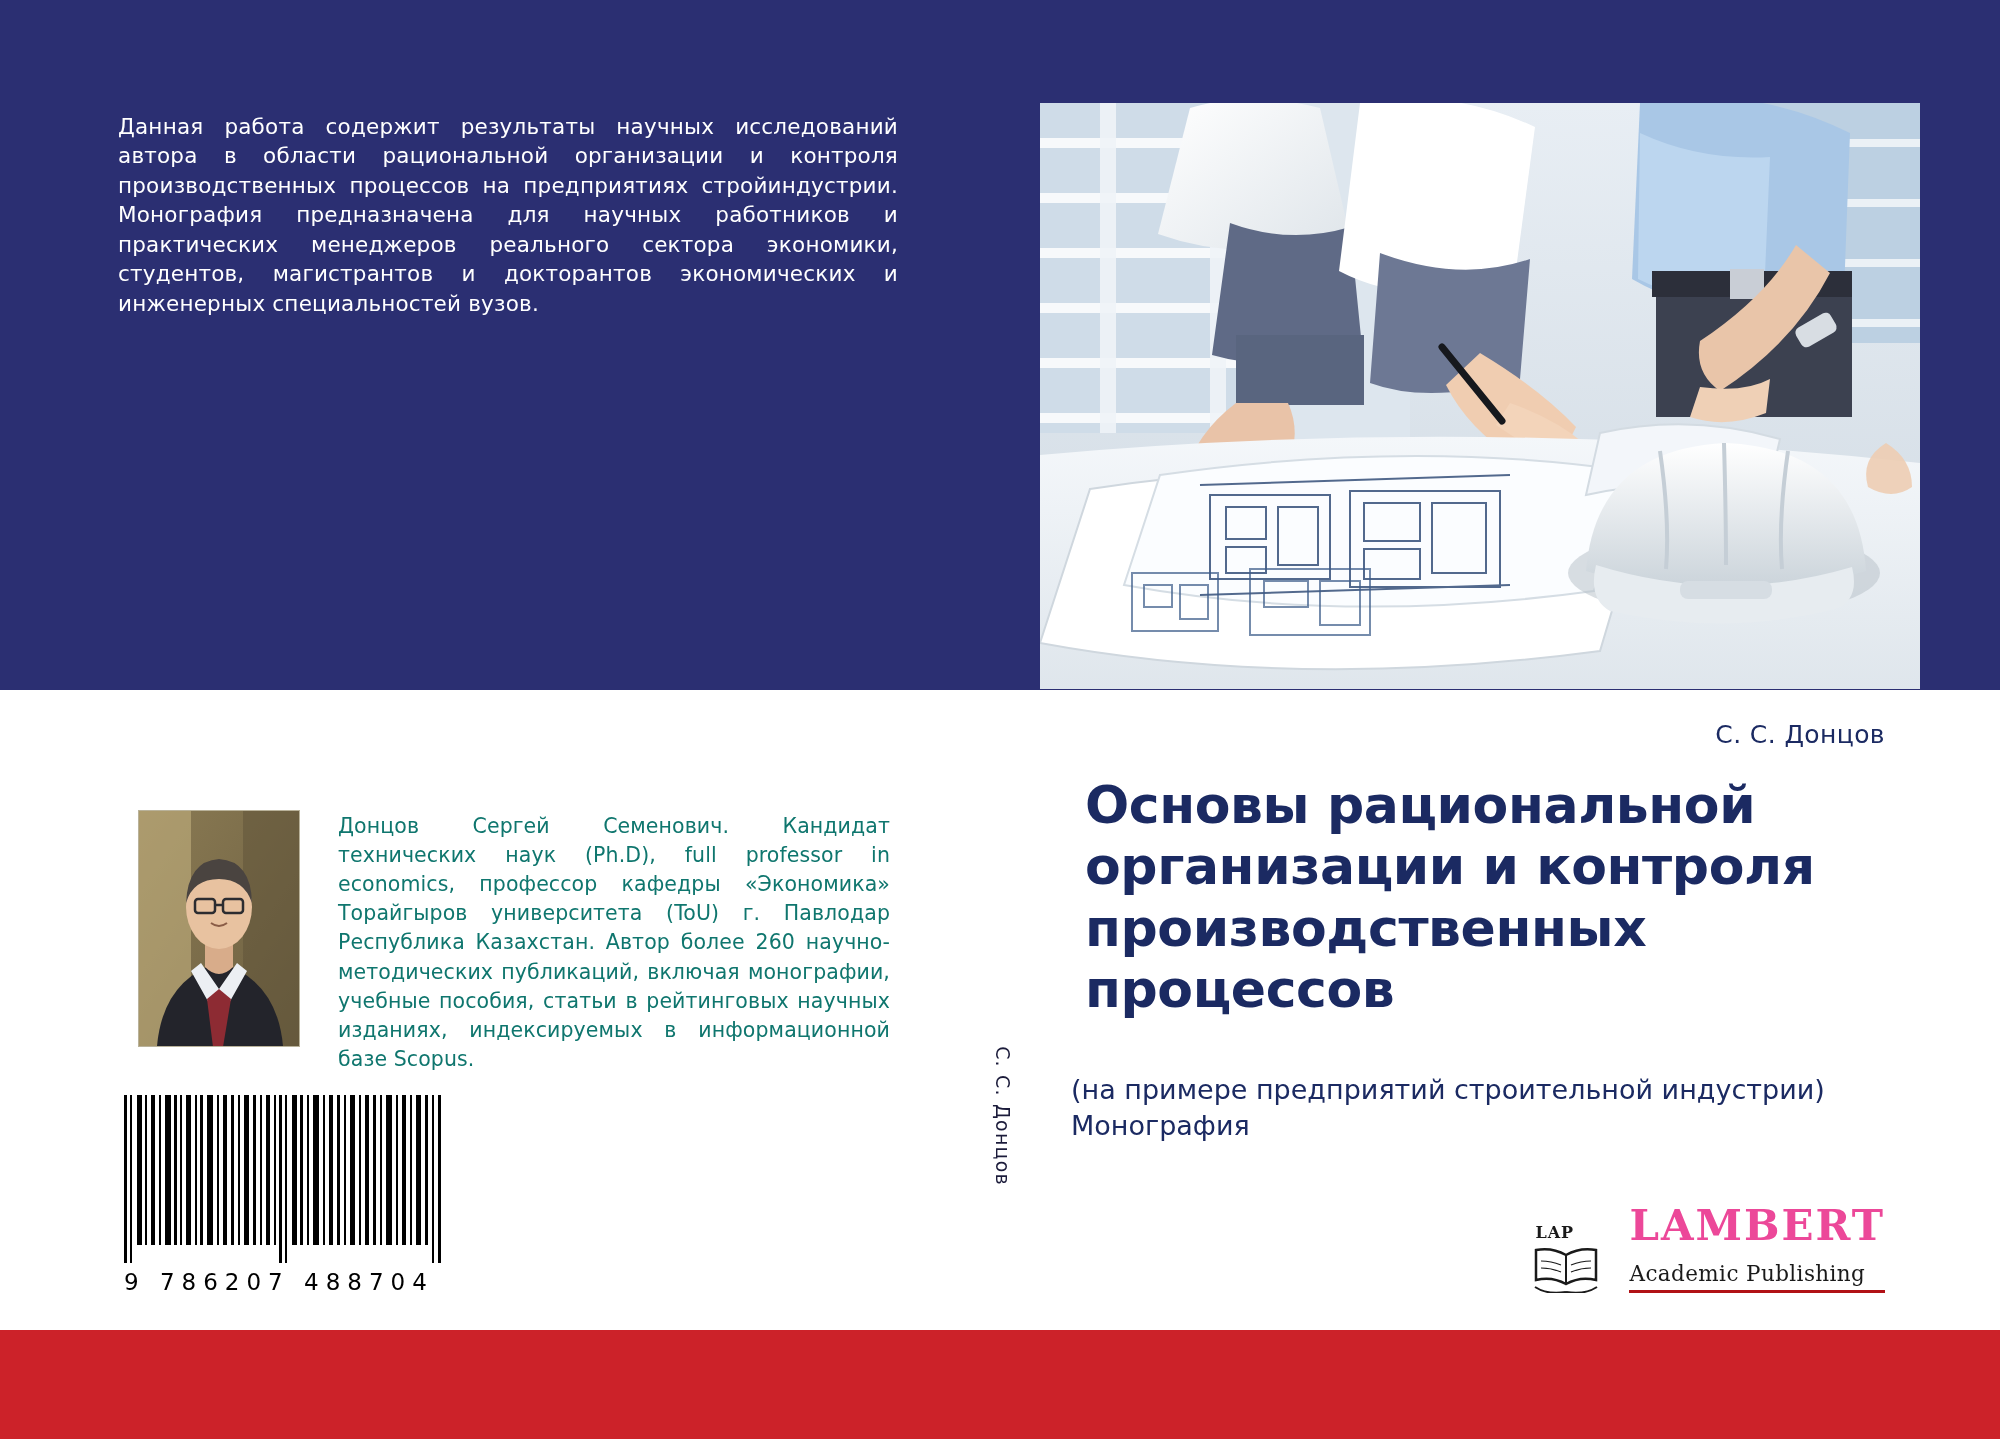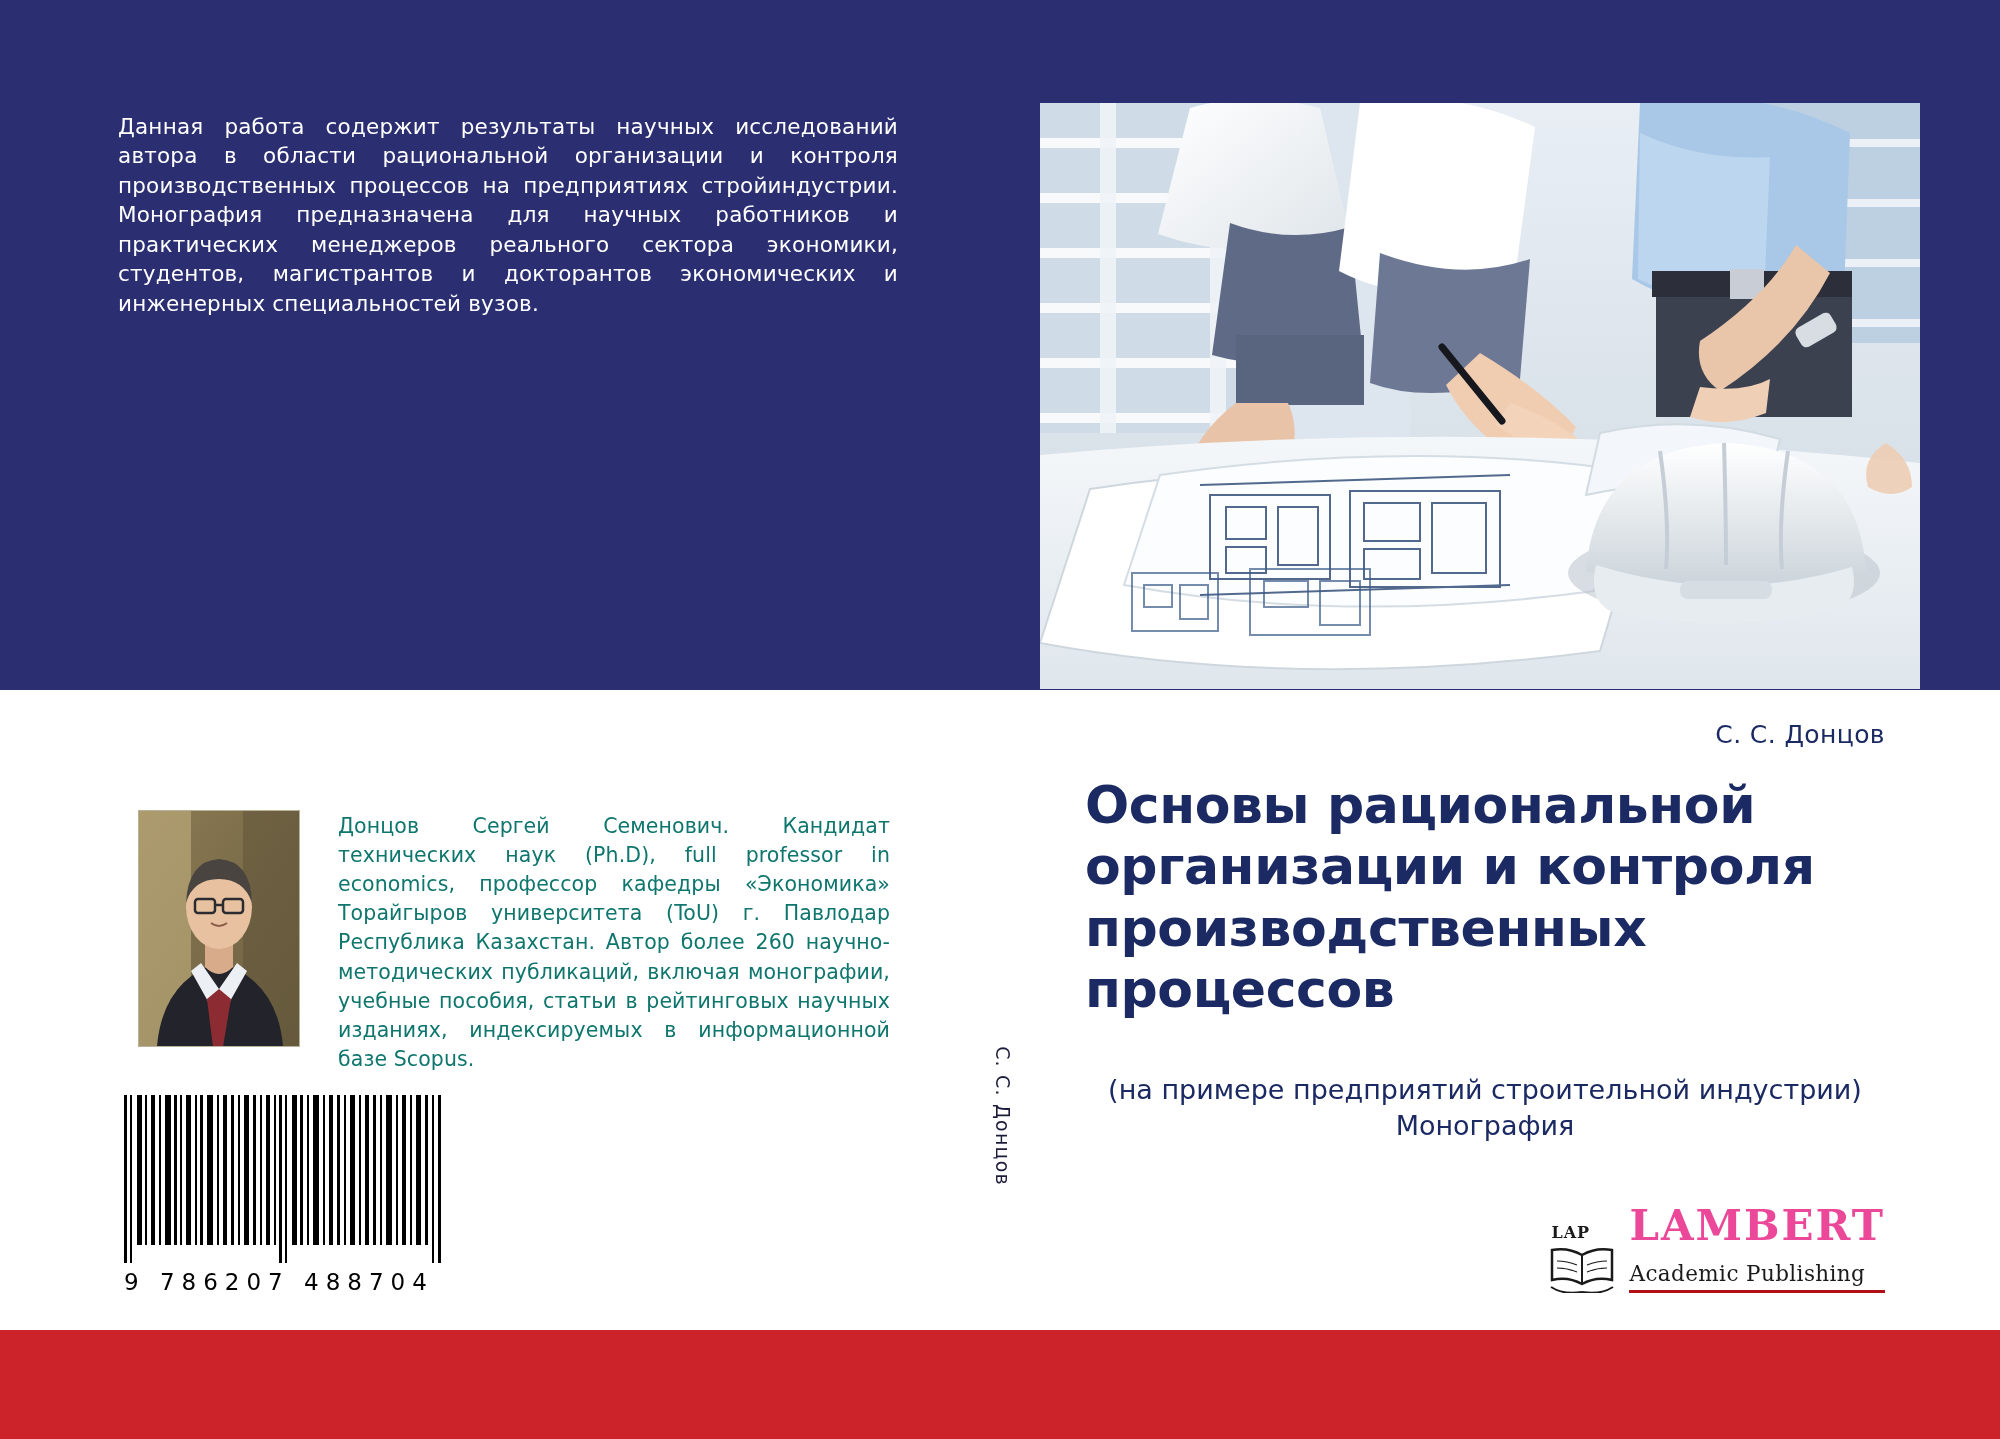--- a/index.html
+++ b/index.html
@@ -149,43 +149,43 @@
     text-align: left;
     font-size: 52px;
     line-height: 1.18;
     font-weight: bold;
     color: #1b2a62;
     letter-spacing: -0.4px;
   }
 
   .front-subtitle {
     position: absolute;
-    right: 115px;
+    right: 129px;
     top: 1072px;
     width: 800px;
-    text-align: center;
+    text-align: left;
     font-size: 27px;
     line-height: 1.32;
     color: #1b2a62;
   }
   .front-subtitle .line2 { display: block; }
 
   
   .publisher {
     position: absolute;
     right: 115px;
     top: 1205px;
     width: 420px;
     height: 92px;
   }
   .pub-row {
     display: flex;
     align-items: flex-end;
     justify-content: flex-end;
-    gap: 10px;
+    gap: 26px;
   }
   .pub-mark {
     width: 74px;
     height: 70px;
     position: relative;
   }
   .pub-lap {
     position: absolute;
     top: 0;
     left: 6px;

